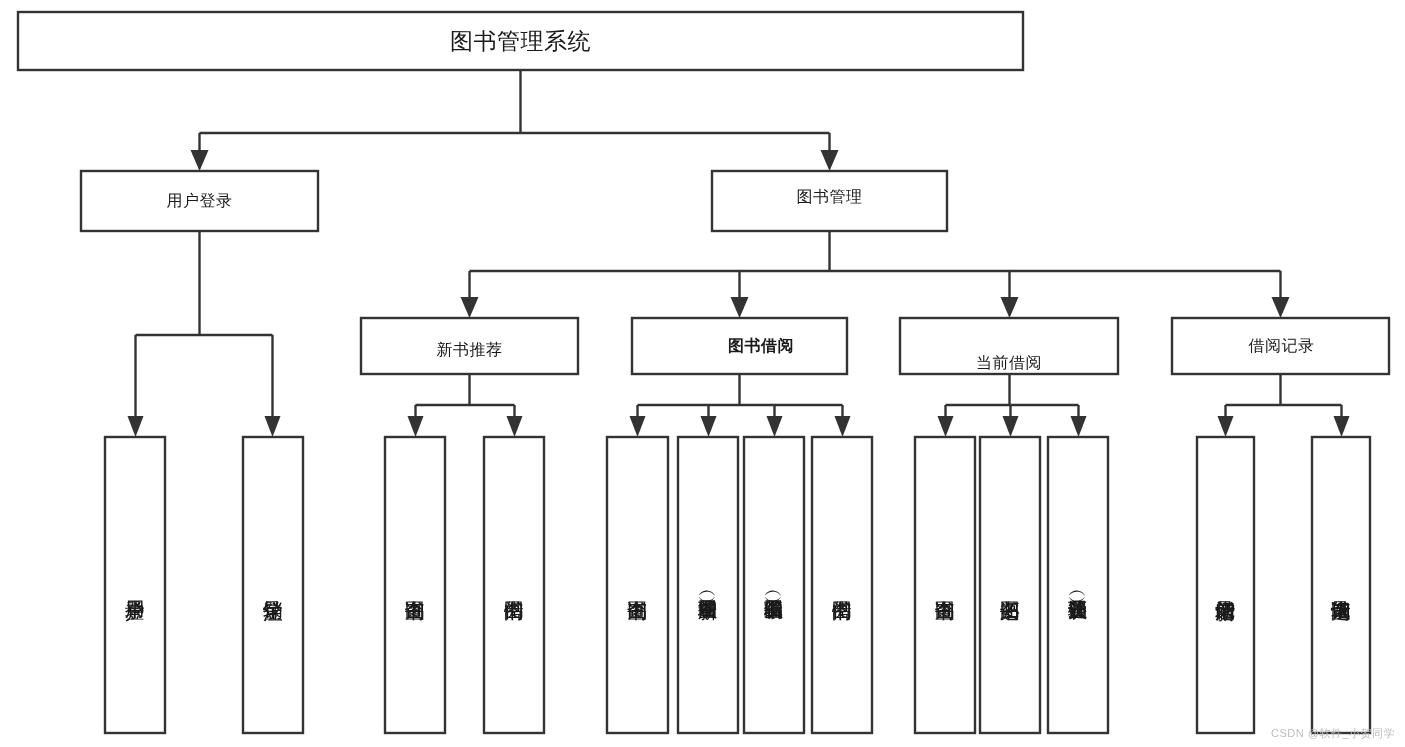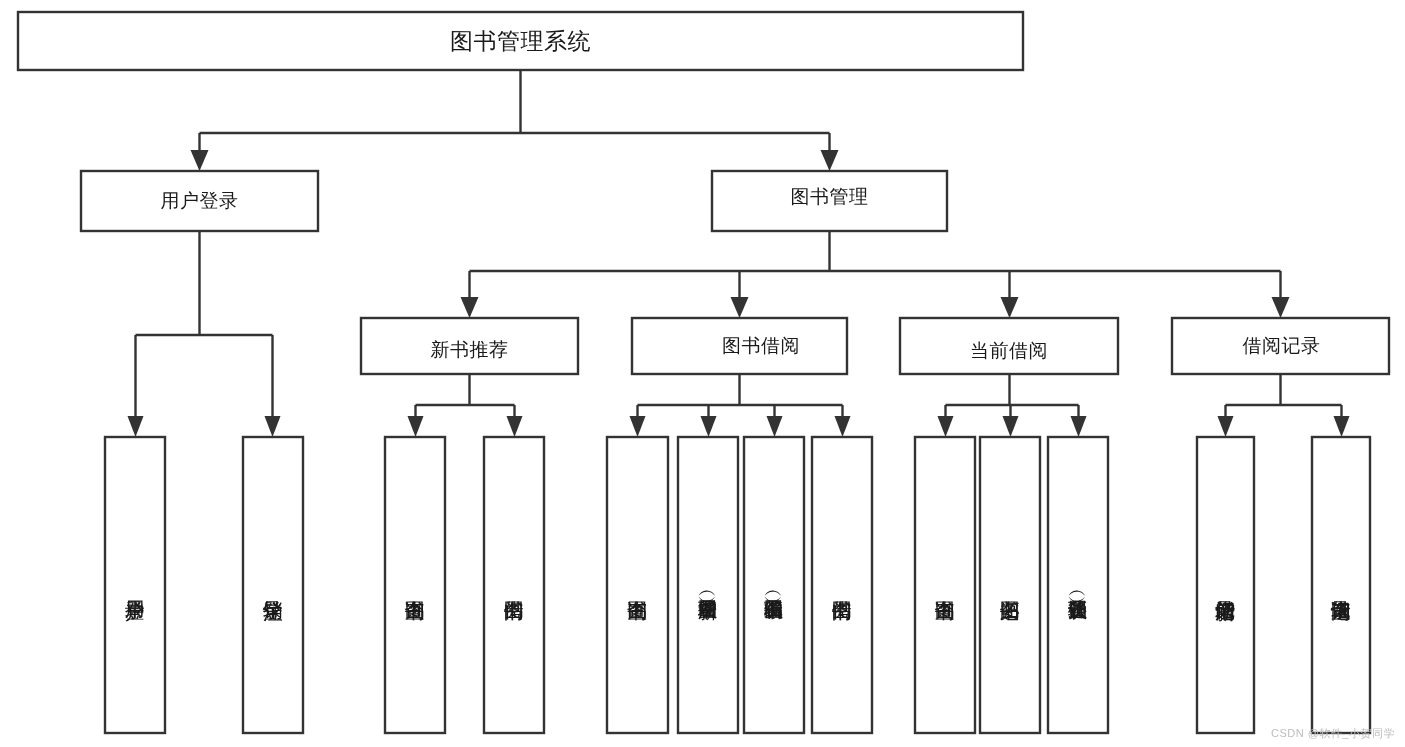--- a/index.html
+++ b/index.html
@@ -42,21 +42,21 @@
     fill: #333333;
     stroke: none;
   }
   .node-label-h {
     position: absolute;
     display: flex;
     align-items: center;
     justify-content: center;
     text-align: center;
     color: #1a1a1a;
-    font-size: 19px;
+    font-size: 16px;
     line-height: 1.25;
     letter-spacing: 0.5px;
     white-space: nowrap;
     pointer-events: none;
   }
   .node-label-v {
     position: absolute;
     display: flex;
     align-items: center;
     justify-content: center;
@@ -188,22 +188,22 @@
     <rect class="node-box" x="1197" y="437" width="57" height="296"></rect>
     <rect class="node-box" x="1312" y="437" width="58" height="296"></rect>
   </svg>
 
   <div class="node-label-h" style="left:18px; top:12px; width:1005px; height:58px; font-size:23px;">图书管理系统</div>
 
   <div class="node-label-h" style="left:81px; top:171px; width:237px; height:60px;">用户登录</div>
   <div class="node-label-h" style="left:712px; top:171px; width:235px; height:52px;">图书管理</div>
 
   <div class="node-label-h" style="left:361px; top:322px; width:217px; height:56px;">新书推荐</div>
-  <div class="node-label-h" style="left:632px; top:318px; width:258px; height:56px;">图书借阅</div>
-  <div class="node-label-h" style="left:900px; top:318px; width:218px; height:65px;">当前借阅</div>
+  <div class="node-label-h" style="left:632px; top:318px; width:258px; height:56px;font-weight:bold;">图书借阅</div>
+  <div class="node-label-h" style="left:900px; top:330px; width:218px; height:65px;">当前借阅</div>
   <div class="node-label-h" style="left:1172px; top:318px; width:219px; height:56px;">借阅记录</div>
 
   <div class="node-label-v" style="left:105px; top:437px; width:60px; height:296px;">用户登录</div>
   <div class="node-label-v" style="left:243px; top:437px; width:60px; height:296px;">注销登录</div>
   <div class="node-label-v" style="left:385px; top:437px; width:60px; height:296px;">查询图书</div>
   <div class="node-label-v" style="left:484px; top:437px; width:60px; height:296px;">借阅图书</div>
   <div class="node-label-v" style="left:607px; top:437px; width:61px; height:296px;">查询图书</div>
   <div class="node-label-v" style="left:678px; top:437px; width:60px; height:296px; font-size:19px;">新增图书（管理员）</div>
   <div class="node-label-v" style="left:744px; top:437px; width:60px; height:296px; font-size:19px;">编辑图书（管理员）</div>
   <div class="node-label-v" style="left:812px; top:437px; width:60px; height:296px;">借阅图书</div>

